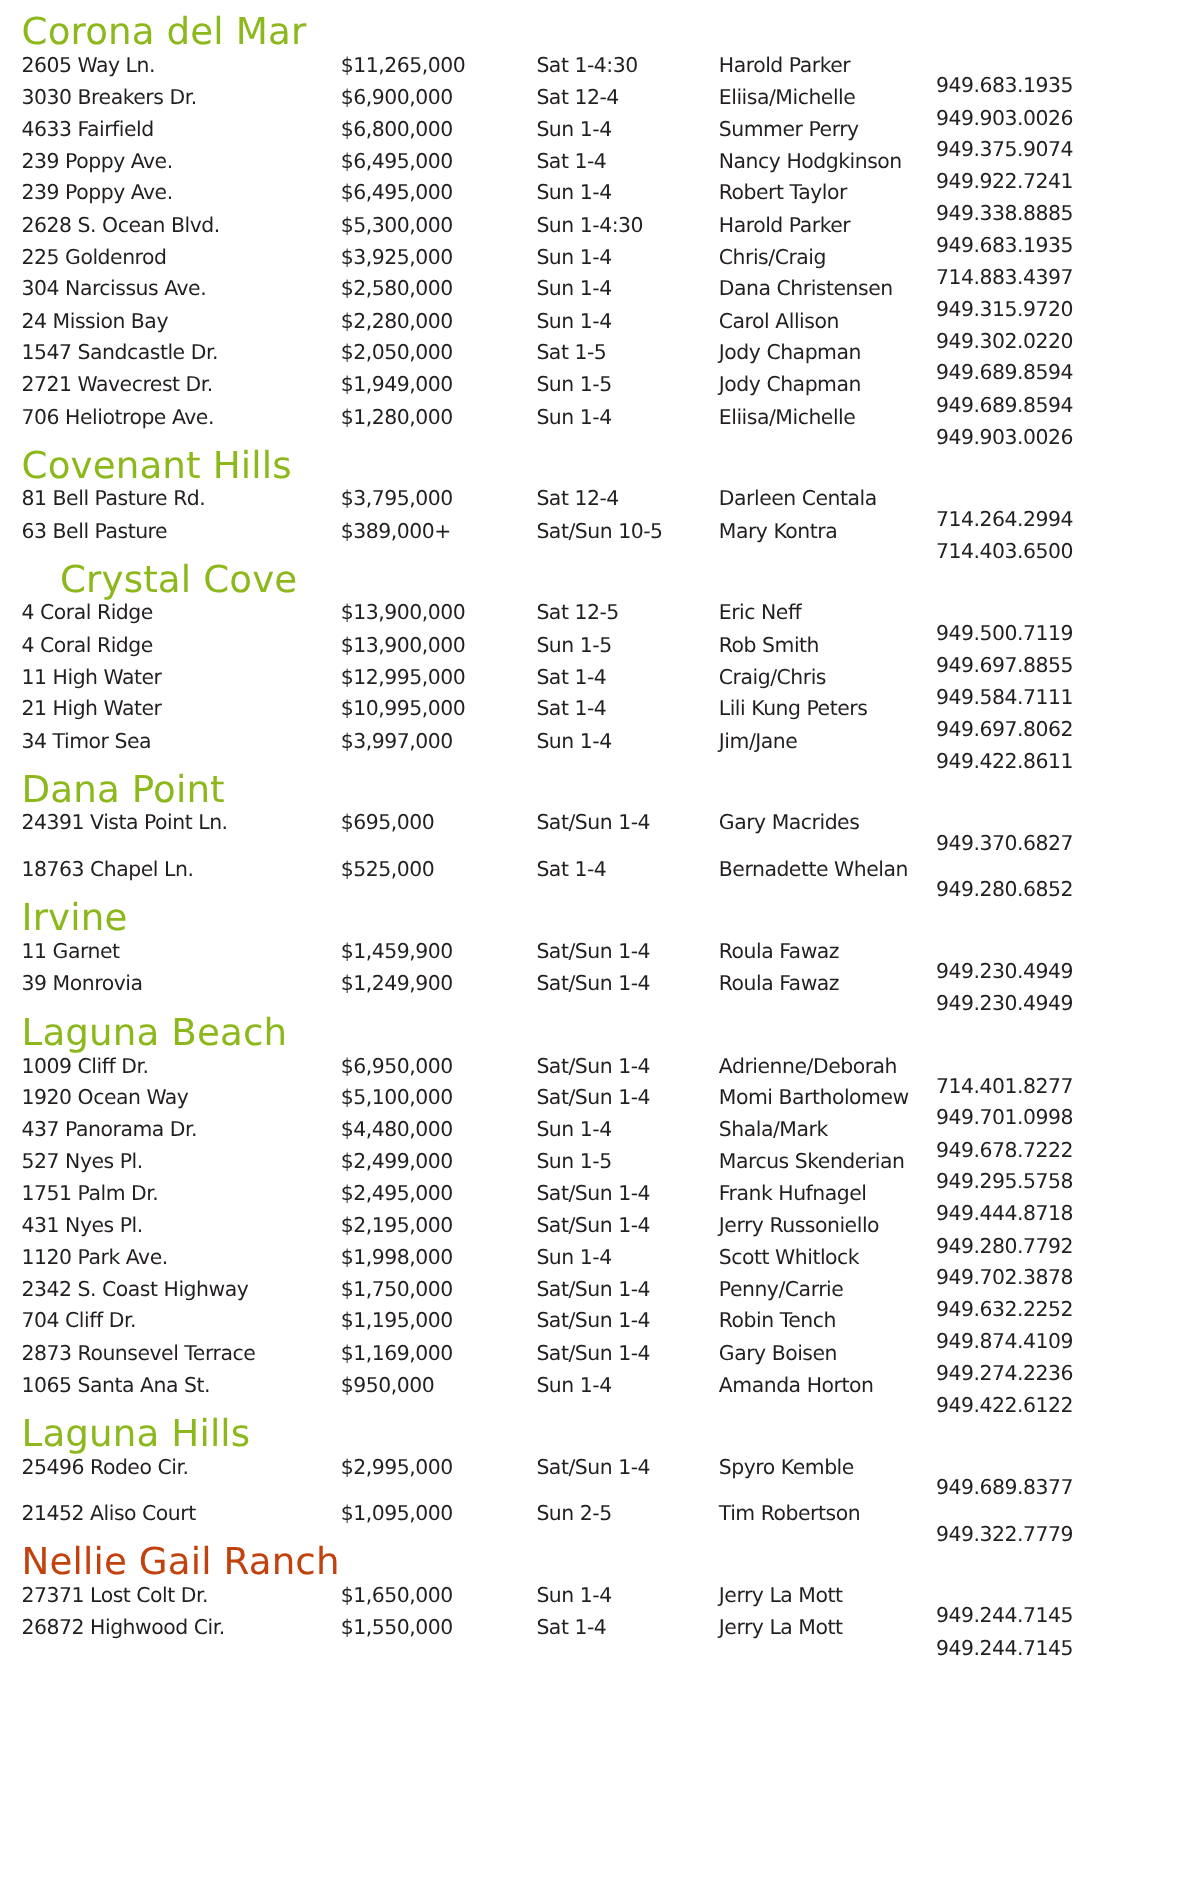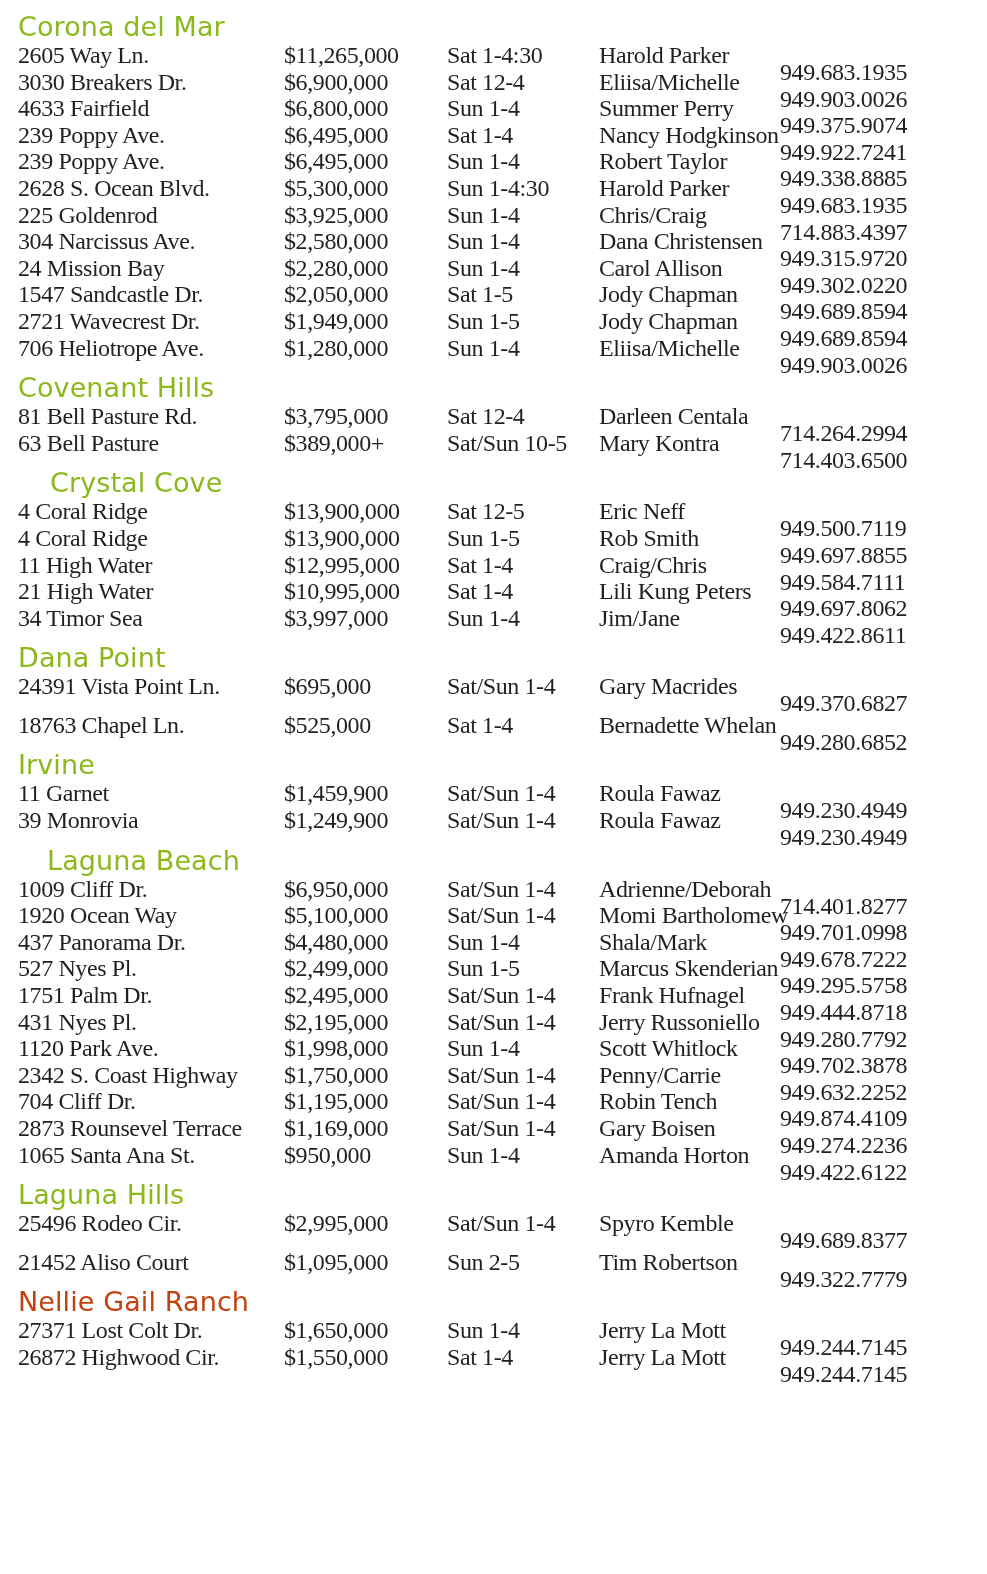--- a/index.html
+++ b/index.html
@@ -13,34 +13,33 @@
     }
     #listings {
       position: absolute;
       left: 18px;
       top: 12px;
       width: 969px;
     }
     .section { margin: 0 0 12px 0; }
     .heading {
       color: #8cb81c;
-      font-size: 27px;
+      font-size: 31px;
       line-height: 30px;
       height: 30px;
       white-space: nowrap;
       letter-spacing: 0.1px;
     }
     .row {
       position: relative;
       height: 26.6px;
-      font-size: 24px;
+      font-size: 17px;
       line-height: 26.6px;
       white-space: nowrap;
       letter-spacing: -0.4px;
-      font-family: Liberation Serif, serif;
     }
     .row span { position: absolute; top: 0; }
     .c-addr  { left: 0; }
     .c-price { left: 266px; }
     .c-time  { left: 429px; }
     .c-agent { left: 581px; }
     .c-phone { left: 762px; margin-top: 17px; }
   </style>
 </head>
 <body style="color: rgb(35, 31, 32);">
@@ -230,21 +229,21 @@
         <div class="row">
     <span class="c-addr">39 Monrovia</span>
     <span class="c-price">$1,249,900</span>
     <span class="c-time">Sat/Sun 1-4</span>
     <span class="c-agent">Roula Fawaz</span>
     <span class="c-phone">949.230.4949</span>
   </div>
       </div>
   </div>
     <div class="section">
-    <div class="heading" style="color: rgb(140, 184, 28); margin-left: 29px;">Laguna Beach</div>
+    <div class="heading" style="color: rgb(140, 184, 28);">Laguna Beach</div>
     <div class="rows">
         <div class="row">
     <span class="c-addr">1009 Cliff Dr.</span>
     <span class="c-price">$6,950,000</span>
     <span class="c-time">Sat/Sun 1-4</span>
     <span class="c-agent">Adrienne/Deborah</span>
     <span class="c-phone">714.401.8277</span>
   </div>
         <div class="row">
     <span class="c-addr">1920 Ocean Way</span>

